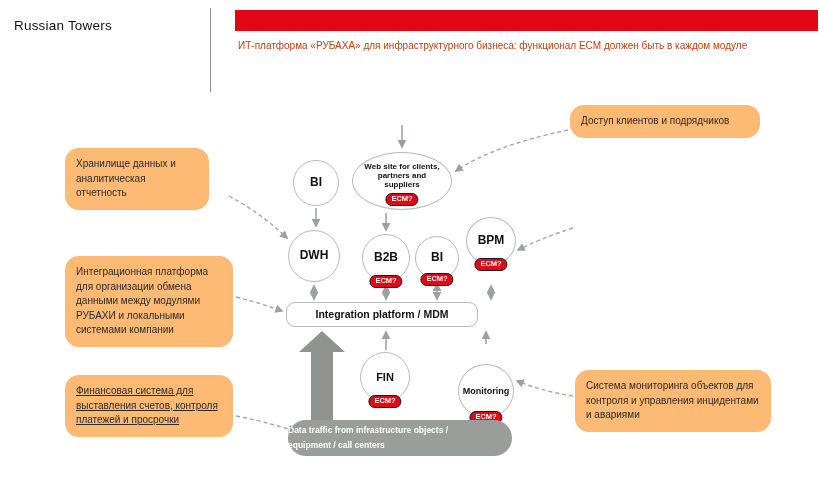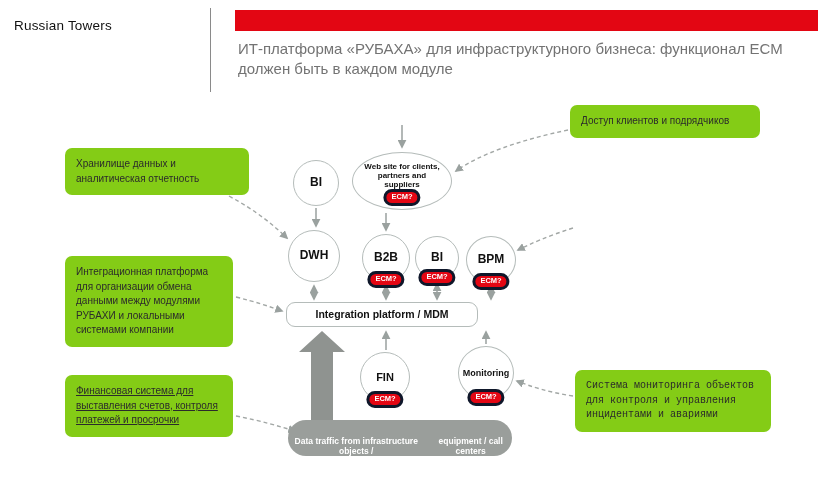--- a/index.html
+++ b/index.html
@@ -2,44 +2,44 @@
 <html><head>
 <meta charset="utf-8">
 <style>
   html,body { margin:0; padding:0; background:#ffffff; }
   body { font-family:"Liberation Sans", sans-serif; }
   .stage { position:relative; width:820px; height:477px; background:#fff; overflow:hidden; }
 
   .logo { position:absolute; left:14px; top:18px; font-size:13.5px; color:#111; letter-spacing:.2px; }
   .vline { position:absolute; left:210px; top:8px; width:1px; height:84px; background:#8a8a8a; }
   .redbar { position:absolute; left:235px; top:10px; width:583px; height:21px; background:#e30613; }
-  .title { position:absolute; left:238px; top:39px; width:575px; font-size:15px; color:#737373; line-height:1.35; }
+  .title { position:absolute; left:238px; top:39px; width:575px; font-size:10px; color:#c2410c; line-height:1.35; }
 
   svg.connectors { position:absolute; left:0; top:0; z-index:1; }
 
   .node { position:absolute; background:#fff; border:1.6px solid #b5bcba; border-radius:50%;
           display:flex; align-items:center; justify-content:center; text-align:center;
           box-sizing:border-box; z-index:3; }
   .node.rect { border-radius:9px; }
   .nlabel { font-weight:bold; color:#111; line-height:1.15; }
   .fz12 { font-size:12px; } .fz11 { font-size:11px; } .fz10 { font-size:10.5px; }
   .fz9  { font-size:9px; }  .fz8  { font-size:8px; }
 
   .badge { position:absolute; left:50%; transform:translateX(-50%); bottom:-7px;
            background:#e30613; color:#fff; font-size:7.5px; font-weight:bold;
-           padding:1px 5px 2px; border-radius:9px; border:3px solid #0f172a;
+           padding:1px 5px 2px; border-radius:9px; border:1px solid #0f172a;
            white-space:nowrap; z-index:4; line-height:1.1; }
   .badge.inside { bottom:3px; }
 
-  .callout { position:absolute; background:#84cc16; border-radius:7px; padding:9px 11px;
+  .callout { position:absolute; background:#fdba74; border-radius:14px; padding:9px 11px;
              font-size:10px; color:#2b2b2b; line-height:1.45; box-sizing:border-box; z-index:2; }
 
   .blob { position:absolute; left:288px; top:420px; width:224px; height:36px;
-          background:#9a9e9b; border-radius:26px; color:#fff; display:flex; flex-direction:row;
-          align-items:flex-end; justify-content:center; gap:5px; font-size:8.5px; font-weight:bold;
+          background:#9a9e9b; border-radius:26px; color:#fff; display:flex; flex-direction:column;
+          align-items:flex-start; justify-content:center; gap:5px; font-size:8.5px; font-weight:bold;
           z-index:3; text-align:center; line-height:1.1; }
 </style>
 </head>
 <body>
 
 <div class="stage">
 
   <div class="logo">Russian Towers</div>
   <div class="vline"></div>
   <div class="redbar"></div>
@@ -89,54 +89,54 @@
   <div class="node" style="left:362px;top:234px;width:48px;height:48px;">
     <span class="nlabel fz12">B2B</span>
     <span class="badge">ECM?</span>
   </div>
 
   <div class="node" style="left:415px;top:236px;width:44px;height:44px;">
     <span class="nlabel fz12">BI</span>
     <span class="badge">ECM?</span>
   </div>
 
-  <div class="node" style="left:466px;top:236px;width:50px;height:48px;text-align:center;">
+  <div class="node" style="left:466px;top:217px;width:50px;height:48px;text-align:center;">
     <span class="nlabel fz12">BPM</span>
     <span class="badge">ECM?</span>
   </div>
 
   <div class="node rect" style="left:286px;top:302px;width:192px;height:25px;">
     <span class="nlabel fz10">Integration platform / MDM</span>
   </div>
 
   <div class="node" style="left:360px;top:352px;width:50px;height:50px;">
     <span class="nlabel fz11">FIN</span>
     <span class="badge">ECM?</span>
   </div>
 
-  <div class="node" style="left:458px;top:346px;width:56px;height:54px;">
+  <div class="node" style="left:458px;top:364px;width:56px;height:54px;">
     <span class="nlabel fz9">Monitoring</span>
     <span class="badge">ECM?</span>
   </div>
 
   <div class="blob">
     <span>Data traffic from infrastructure objects /</span>
     <span>equipment / call centers</span>
   </div>
 
-  <div class="callout" style="left:65px;top:148px;width:184px;">
+  <div class="callout" style="left:65px;top:148px;width:144px;">
     <span>Хранилище данных и аналитическая отчетность</span>
   </div>
   <div class="callout" style="left:65px;top:250px;width:168px;margin-top:6px;">
     <span>Интеграционная платформа для организации обмена данными между модулями РУБАХИ и локальными системами компании</span>
   </div>
   <div class="callout" style="left:65px;top:375px;width:168px;text-decoration:underline;">
     <span>Финансовая система для выставления счетов, контроля платежей и просрочки</span>
   </div>
 
   <div class="callout" style="left:570px;top:105px;width:190px;">
     <span>Доступ клиентов и подрядчиков</span>
   </div>
-  <div class="callout" style="left:575px;top:370px;width:196px;font-family:Liberation Mono, monospace;">
+  <div class="callout" style="left:575px;top:370px;width:196px;">
     <span>Система мониторинга объектов для контроля и управления инцидентами и авариями</span>
   </div>
 
 </div>
 
 </body></html>

